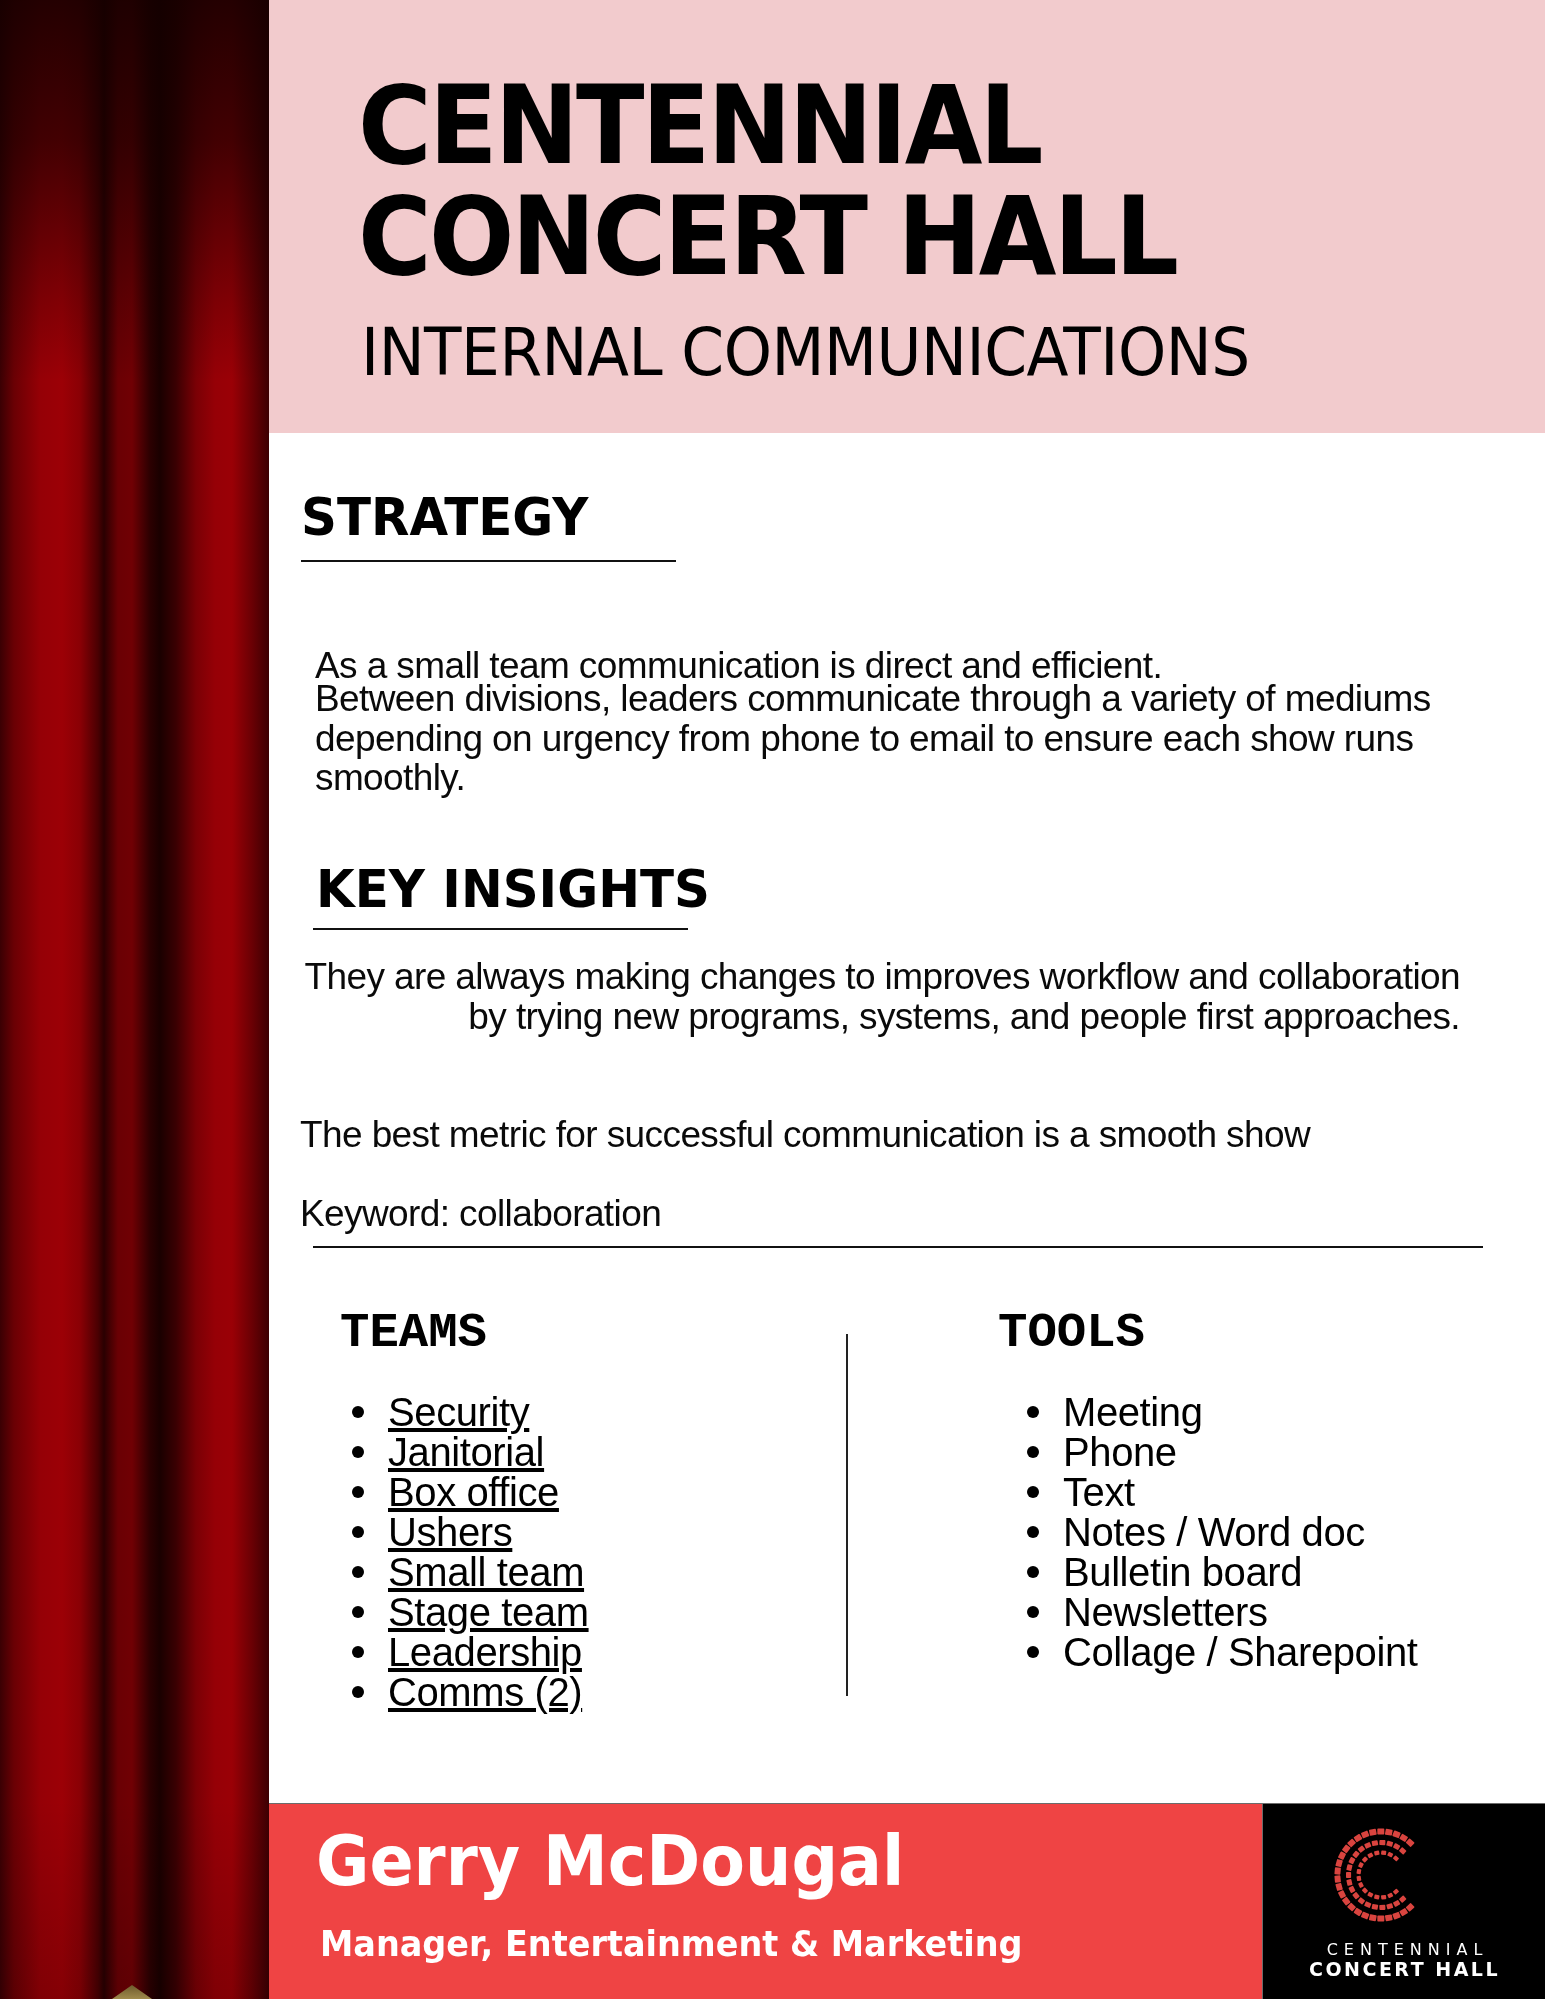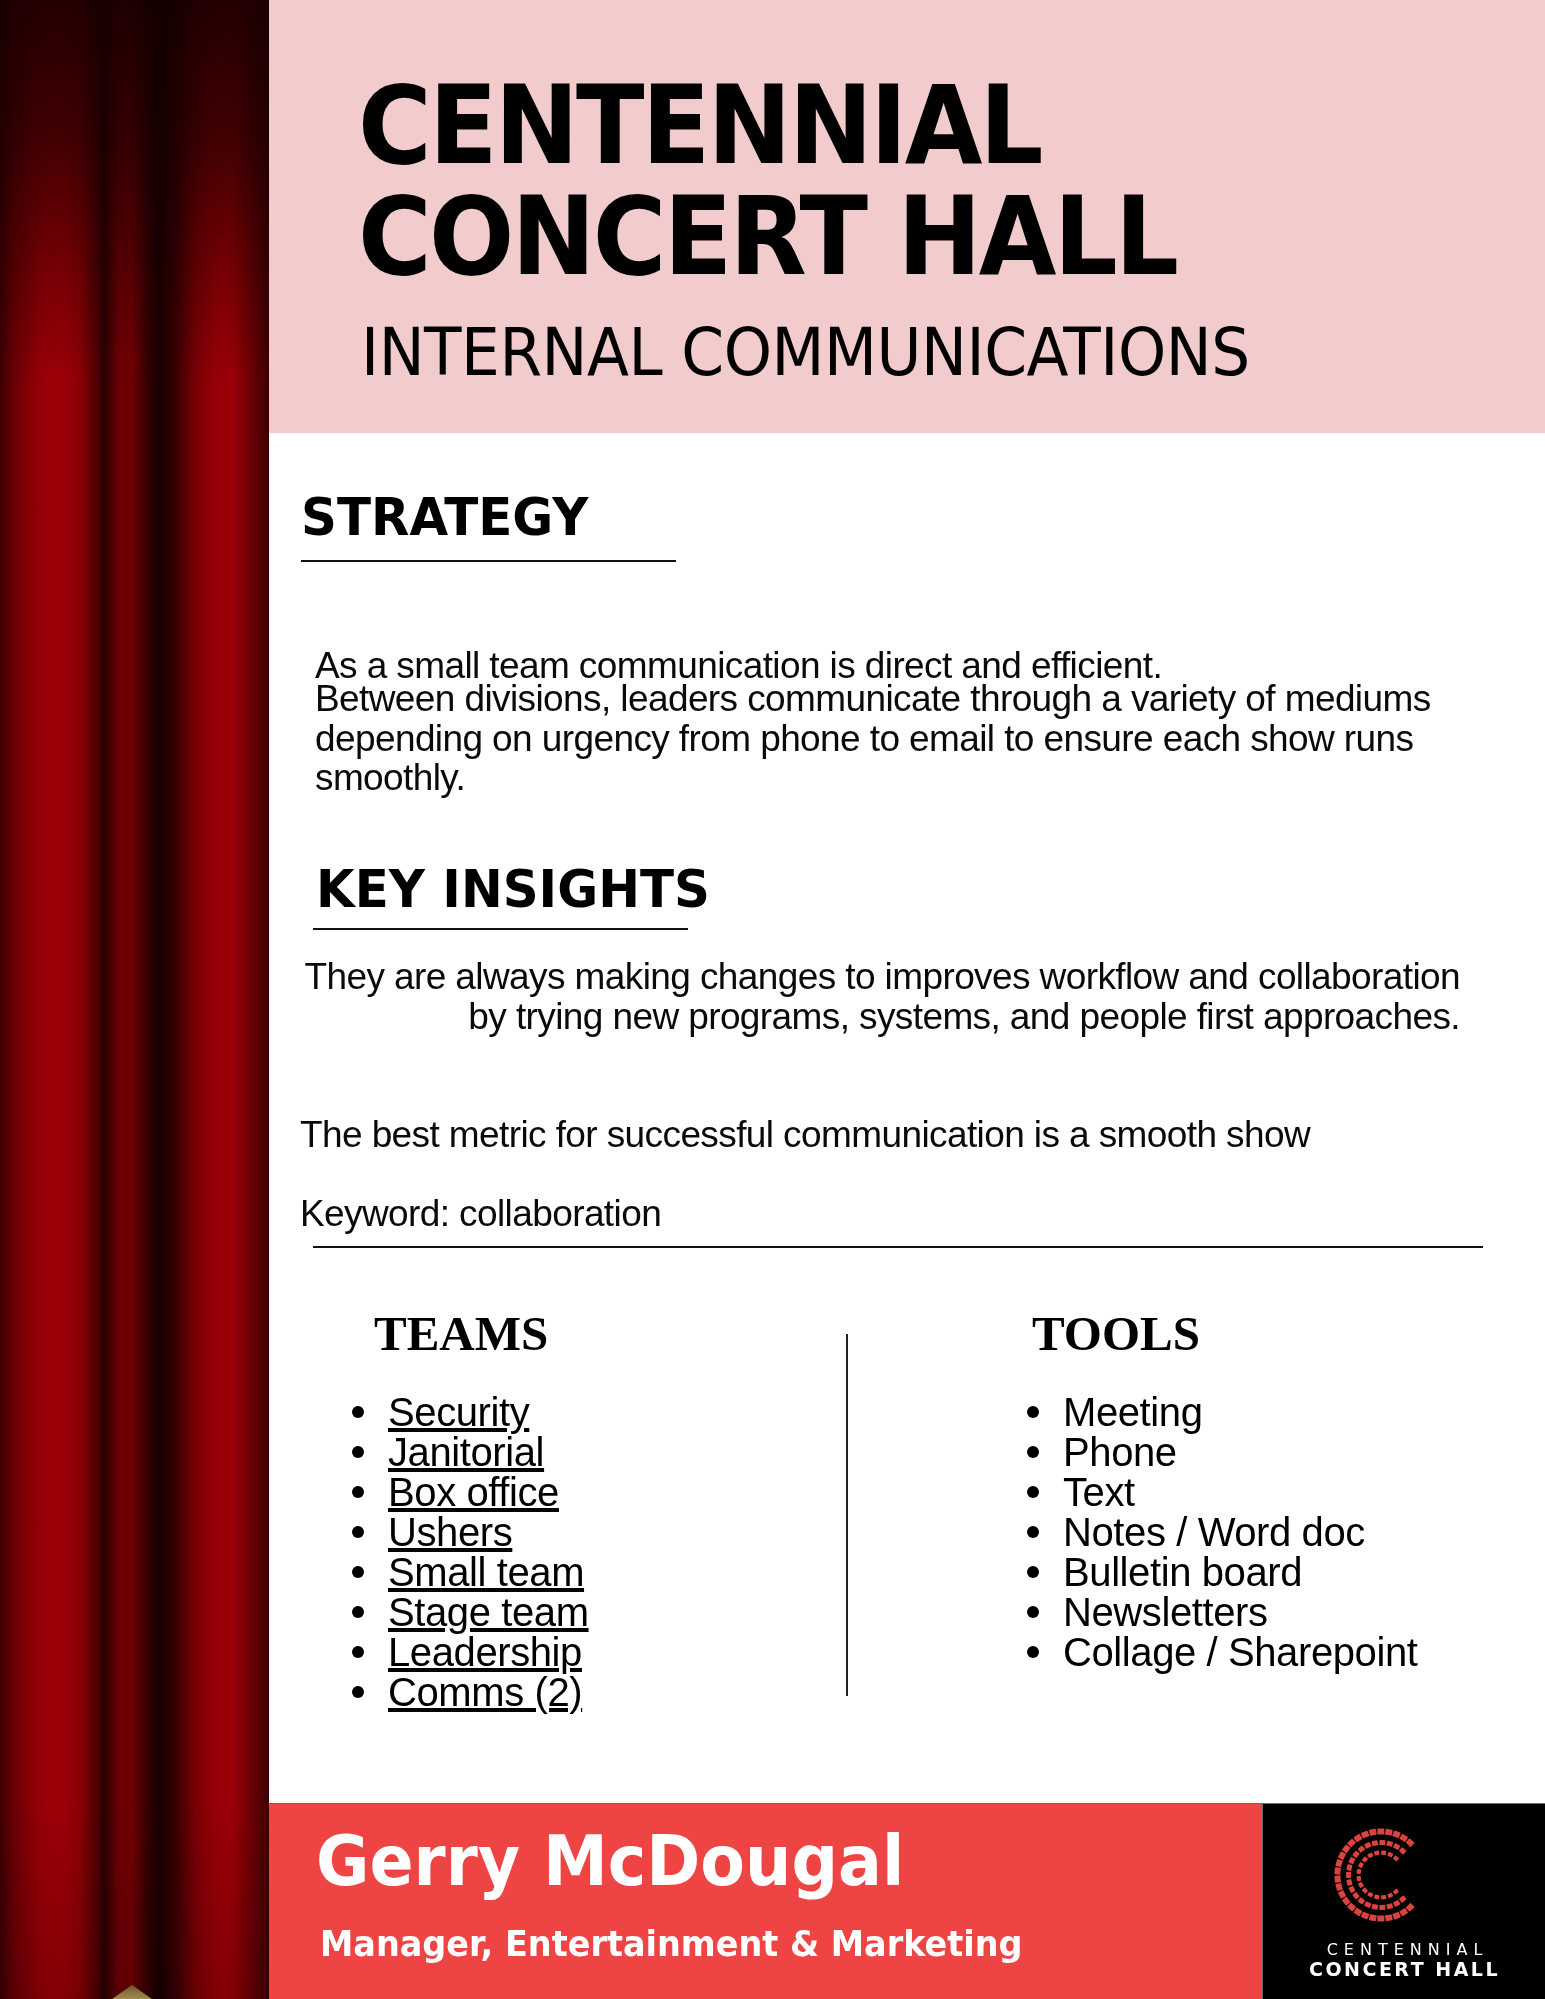--- a/index.html
+++ b/index.html
@@ -47,22 +47,22 @@
     transform: scaleX(0.96); transform-origin: left top;
   }
   .rule { position: absolute; height: 2px; background: #111; }
 
   .body-text {
     position: absolute; font-family: "Liberation Sans", sans-serif;
     font-size: 37px; line-height: 39.5px; letter-spacing: -0.6px; color: #0a0a0a;
   }
 
   .col-heading {
-    position: absolute; font-family: Liberation Serif, serif; font-weight: bold;
-    font-size: 49px; line-height: 1; white-space: nowrap; margin-left: 34px;
+    position: absolute; font-family: Liberation Mono, monospace; font-weight: bold;
+    font-size: 49px; line-height: 1; white-space: nowrap;
   }
   .vdivider { position: absolute; left: 846px; top: 1334px; width: 2px; height: 362px; background: #222; }
 
   .bullet-list { position: absolute; list-style: none; }
   .bullet-list li {
     position: relative; height: 40px; line-height: 40px;
     font-family: "Liberation Sans", sans-serif; font-size: 40px; letter-spacing: -0.4px;
     padding-left: 36px; white-space: nowrap;
   }
   .bullet-list li .dot {

